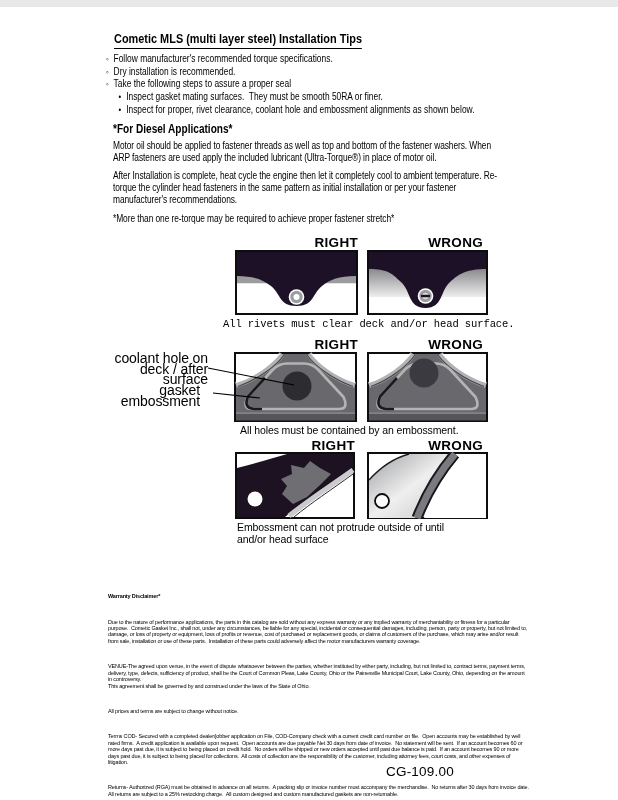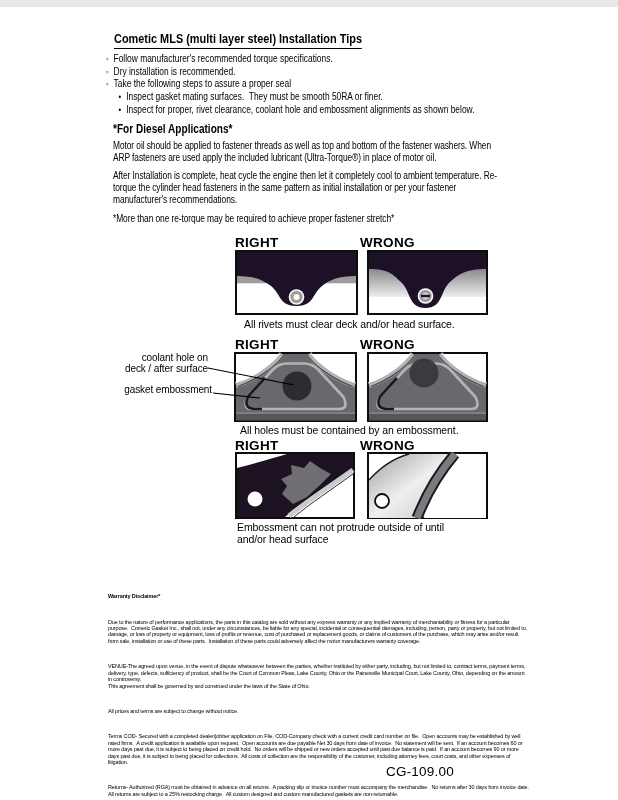--- a/index.html
+++ b/index.html
@@ -18,24 +18,24 @@
   }
   
   .bullets{font-size:10px;line-height:11.7px;width:470px;}
   .b-row{padding-left:9px;text-indent:-9px;white-space:pre-wrap;}
   .b-row .marker{display:inline-block;width:9px;text-indent:0;font-size:9px;}
   .sub{margin-left:15px;}
   
   .sec-head{font-size:12px;font-weight:bold;white-space:nowrap;}
   .para{font-size:10px;line-height:11.8px;width:465px;white-space:pre-wrap;letter-spacing:-0.1px;}
   
-  .rw-label{font-size:13.5px;font-weight:bold;letter-spacing:0.3px;text-align:left;white-space:nowrap;}
+  .rw-label{font-size:13.5px;font-weight:bold;letter-spacing:0.3px;text-align:right;white-space:nowrap;}
   .caption{font-size:10.5px;letter-spacing:-0.1px;white-space:pre-wrap;}
   .panel{position:absolute;line-height:0;}
-  .ann-label{font-size:10px;line-height:10.5px;text-align:right;letter-spacing:-0.1px;}
+  .ann-label{font-size:14px;line-height:10.5px;text-align:right;letter-spacing:-0.1px;}
   
   .legal{
     width:844px;transform:scale(0.5);transform-origin:0 0;
     font-size:11px;line-height:12.9px;letter-spacing:-0.3px;white-space:pre-wrap;
   }
   .legal .lhead{font-weight:bold;margin:0 0 12px 0;}
   .legal p{margin:0 0 12px 0;}
   .pagenum{font-size:13.5px;letter-spacing:0.2px;white-space:nowrap;text-align:right;}
   svg{display:block;}
 </style>
@@ -86,30 +86,30 @@
       <rect x="1" y="1" width="119" height="63" fill="#ffffff" stroke="#0d0d0d" stroke-width="2"></rect>
       <rect x="2" y="18" width="117" height="29" fill="url(#wedge1)"></rect>
       <rect x="2" y="47.5" width="117" height="15.5" fill="#ffffff"></rect>
       <path d="M2,2 H119 V19 C99,19 92,24 83,32 C73,41 76,58 58.5,58 C41,58 44,41 34,32 C25,24 22,19 2,19 Z" fill="#1c1126"></path>
       <circle cx="58.5" cy="46" r="7.8" fill="#ffffff"></circle>
       <circle cx="58.5" cy="46" r="6.2" fill="#9d9da0"></circle>
       <circle cx="58.5" cy="46" r="3.2" fill="#d8d8d8"></circle>
       <rect x="54" y="44.8" width="9" height="2.4" fill="#1c1126"></rect>
     </svg>
   </div>
-  <div class="abs caption" style="left:244px;top:311px;">All rivets must clear deck and/or head surface.</div>
+  <div class="abs caption" style="left:223px;top:311px;font-family:Liberation Mono, monospace;">All rivets must clear deck and/or head surface.</div>
 
   <div class="abs rw-label" style="left:235px;top:330px;width:123px;">RIGHT</div>
   <div class="abs rw-label" style="left:360px;top:330px;width:123px;">WRONG</div>
 
   <div class="abs ann-label" style="left:108px;top:346px;width:100px;">
     <div>coolant hole on</div>
     <div>deck / after surface</div>
   </div>
-  <div class="abs ann-label" style="left:108px;top:378px;width:104px;">gasket embossment</div>
+  <div class="abs ann-label" style="left:96px;top:378px;width:104px;">gasket embossment</div>
 
   <div class="panel" style="left:234px;top:345px;">
     <svg width="123" height="70" viewBox="0 0 123 70">
       <rect x="1" y="1" width="121" height="68" fill="#69696d" stroke="#0d0d0d" stroke-width="2"></rect>
       <path d="M48,2 C40,13 23,26 2,33" stroke="#b2b2b5" stroke-width="6" fill="none"></path>
       <path d="M50,3 C42,14 25,27 4,34.5" stroke="#46464a" stroke-width="1.2" fill="none"></path>
       <path d="M2,2 H46 C38,12 22,25 2,31 Z" fill="#ffffff"></path>
       <path d="M75,2 C83,13 100,26 121,33" stroke="#b2b2b5" stroke-width="6" fill="none"></path>
       <path d="M73,3 C81,14 98,27 119,34.5" stroke="#46464a" stroke-width="1.2" fill="none"></path>
       <path d="M121,2 H77 C85,12 101,25 121,31 Z" fill="#ffffff"></path>

